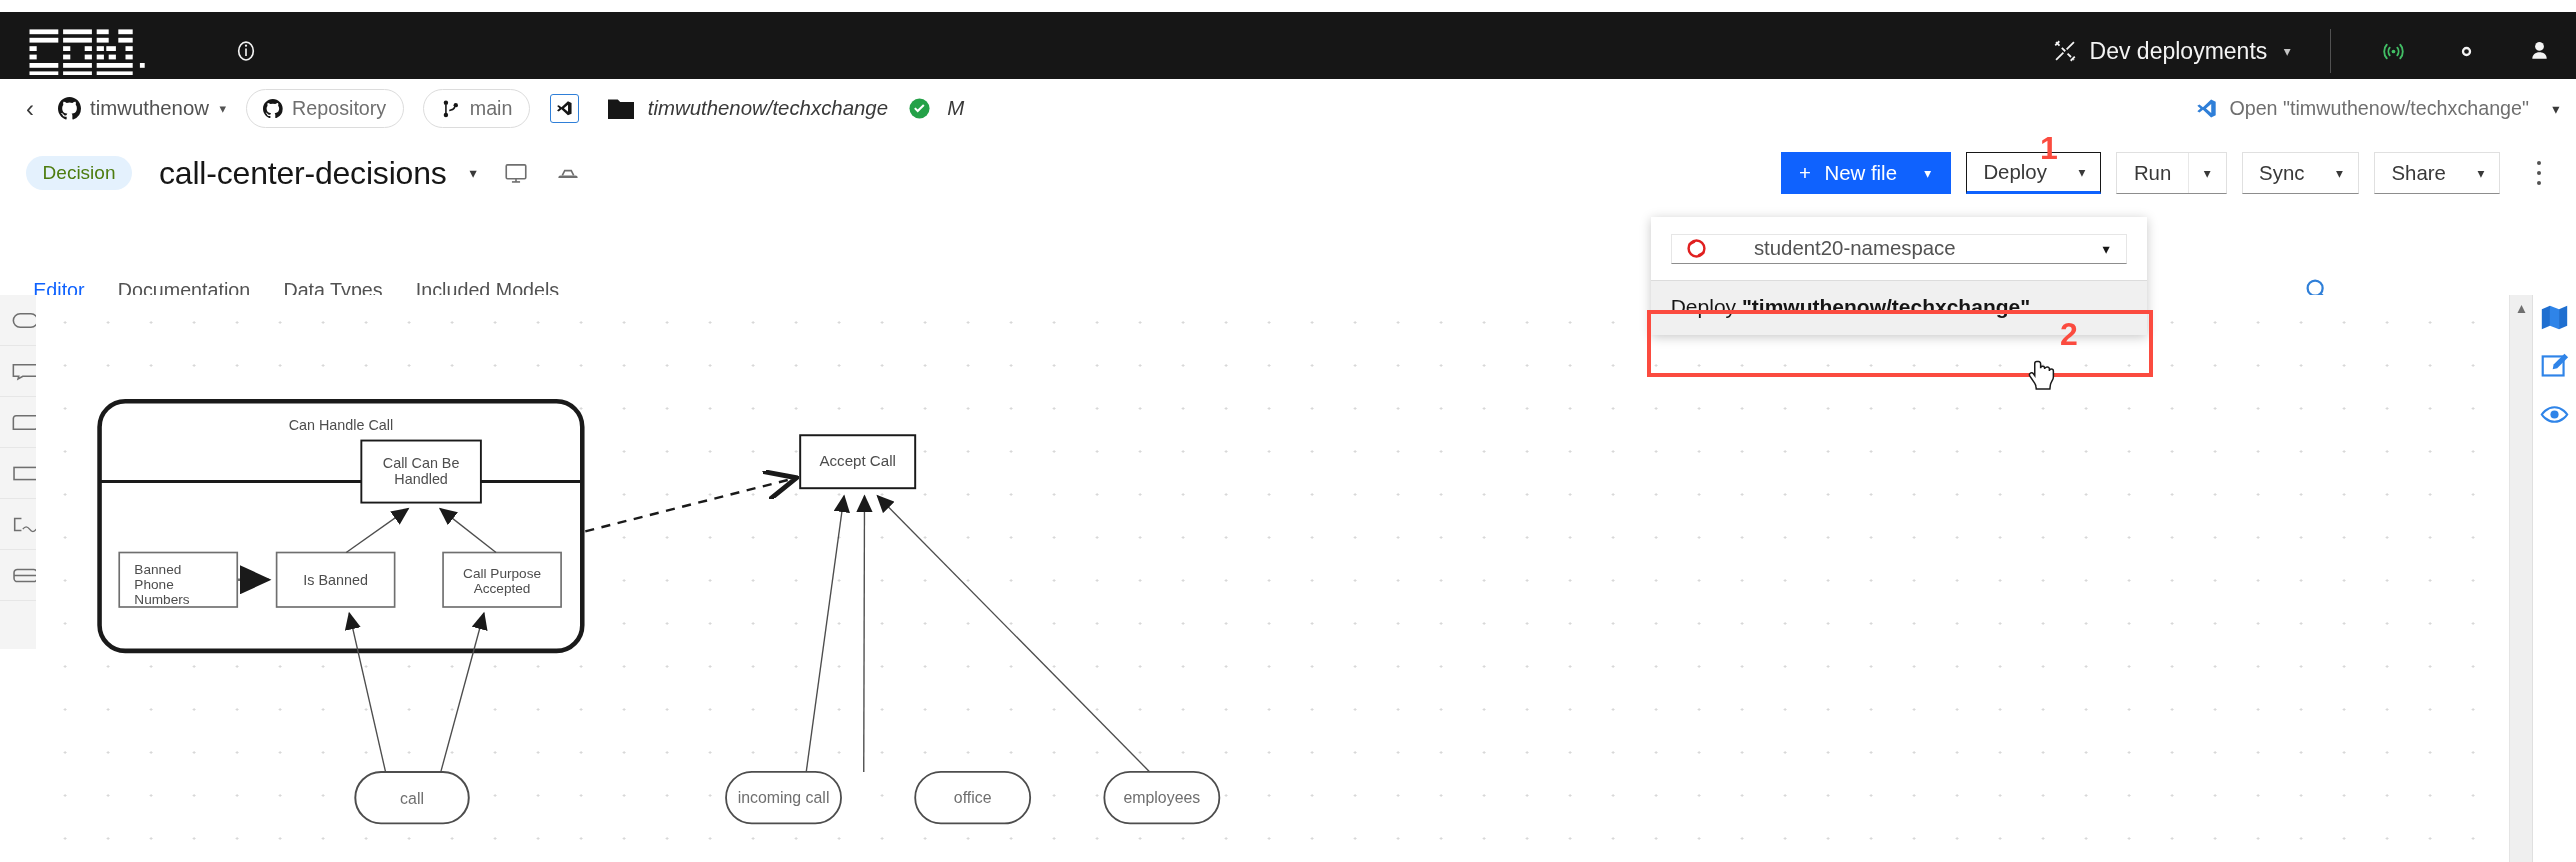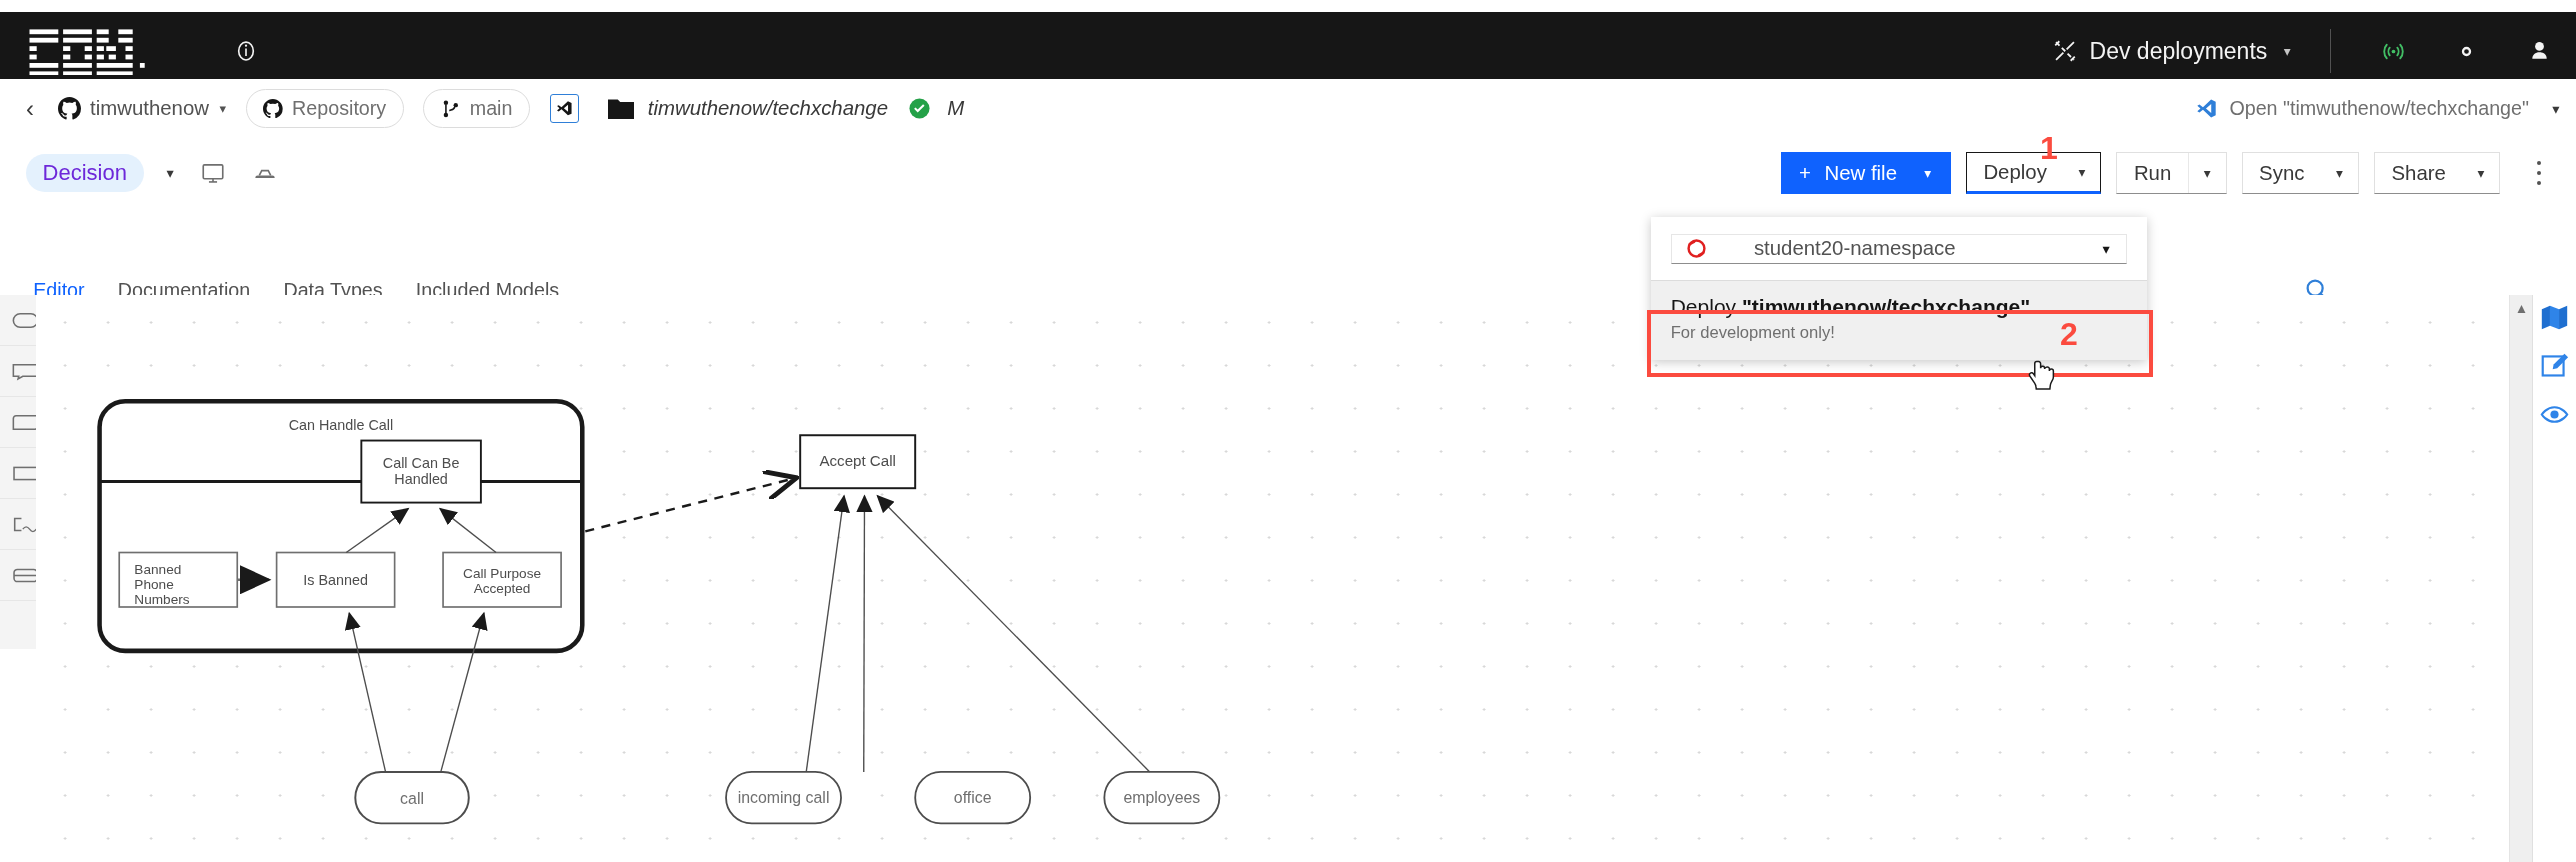--- a/index.html
+++ b/index.html
@@ -65,22 +65,22 @@
   #open-vscode svg{ width:21px; height:21px; }
   #open-vscode-caret{ position:absolute; right:16.6px; top:0; height:59px;
     display:flex;align-items:center; font-size:14.4px; color:#393939; cursor:pointer;}
 
   
   #title-bar{
     position:absolute; left:0; top:138px; width:2576px; height:70px;
     background:#ffffff; display:flex; align-items:center; padding-left:26px;
   }
   #decision-badge{
-    background:#e4f1fd; color:#6d28d9; border-radius:756px;
-    font-size:22px; padding:6px 16.6px; white-space:nowrap;
+    background:#e4f1fd; color:#4d7c0f; border-radius:756px;
+    font-size:19px; padding:6px 16.6px; white-space:nowrap;
   }
   #file-title{ margin-left:27px; font-size:32px; font-weight:400; color:#161616; letter-spacing:-0.2px;}
   #file-title-caret{ margin-left:23px; font-size:14.4px; color:#393939; cursor:pointer;}
   .title-icon{ margin-left:26px; width:26px; height:26px; cursor:pointer; }
 
   
   #actions{ position:absolute; right:19.7px; top:138px; height:70px; display:flex; align-items:center; }
   #new-file-btn{
     display:flex; align-items:center; background:#0f62fe; color:#fff;
     height:42px; font-size:20.4px; cursor:pointer;
@@ -329,20 +329,21 @@
     <svg viewBox="0 0 16 16">
       <path d="M11.5 1.2L5.3 7 2.6 5 1 5.9l2.4 2.1L1 10.1l1.6.9 2.7-2 6.2 5.8L15 13.2V2.8L11.5 1.2zM11.6 4.6v6.8L7.6 8l4-3.4z" fill="#2f7fd8"></path>
     </svg>
     <span>Open "timwuthenow/techxchange"</span>
   </span>
   <span id="open-vscode-caret">▾</span>
 </div>
 
 <div id="title-bar">
   <span id="decision-badge">Decision</span>
+  <span id="file-title">call-center-decisions</span>
   <span id="file-title-caret">▾</span>
 
   <svg class="title-icon" viewBox="0 0 32 32" fill="none" stroke="#6f6f6f" stroke-width="2">
     <rect x="4" y="6" width="24" height="17" rx="1.5"></rect>
     <line x1="16" y1="23" x2="16" y2="27"></line>
       <line x1="11" y1="27" x2="21" y2="27"></line>
   </svg>
   <svg class="title-icon" viewBox="0 0 32 32" fill="none" stroke="#6f6f6f" stroke-width="2">
     <path d="M4 22a3 3 0 013-3h18a3 3 0 013 3v0H4z" fill="#6f6f6f" stroke="none"></path>
     <path d="M9 19l3-6h8l3 6"></path>
@@ -545,21 +546,20 @@
       <path d="M6.5 10l6-3M25.5 22l-6 3" stroke-linecap="round"></path>
     </svg>
     <span>student20-namespace</span>
     <span class="ns-caret">▾</span>
   </div>
 
   <div id="deploy-option">
     <div class="opt-title">
       <span>Deploy </span><b>"timwuthenow/techxchange"</b>
     </div>
-    <div class="opt-sub">For development only!</div>
   </div>
 </div>
 
 <div id="annot-box"></div>
 <div class="annot-num" id="annot-1">1</div>
 <div class="annot-num" id="annot-2">2</div>
 
 <svg id="mouse-cursor" viewBox="0 0 24 28">
   <path d="M7 2c-1 0-1.6.8-1.6 1.7v9.6l-1.2-1.6c-.6-.8-1.7-.9-2.4-.3-.7.6-.8 1.6-.3 2.3l3.8 5.6c.6.9 1 1.9 1.1 3l.2 1.7h10.9l.3-2.6c.1-1 .4-2 .9-2.9l1.2-2.3c.3-.6.4-1.3.4-2V9.6c0-.9-.7-1.6-1.6-1.6s-1.6.7-1.6 1.6V8c0-.9-.7-1.6-1.6-1.6S13.3 7.1 13.3 8v-.6c0-.9-.7-1.6-1.6-1.6s-1.6.7-1.6 1.6V3.7C10.1 2.8 9.4 2 8.5 2z" fill="#fff" stroke="#1a1a1a" stroke-width="1.2"></path>
 </svg>

